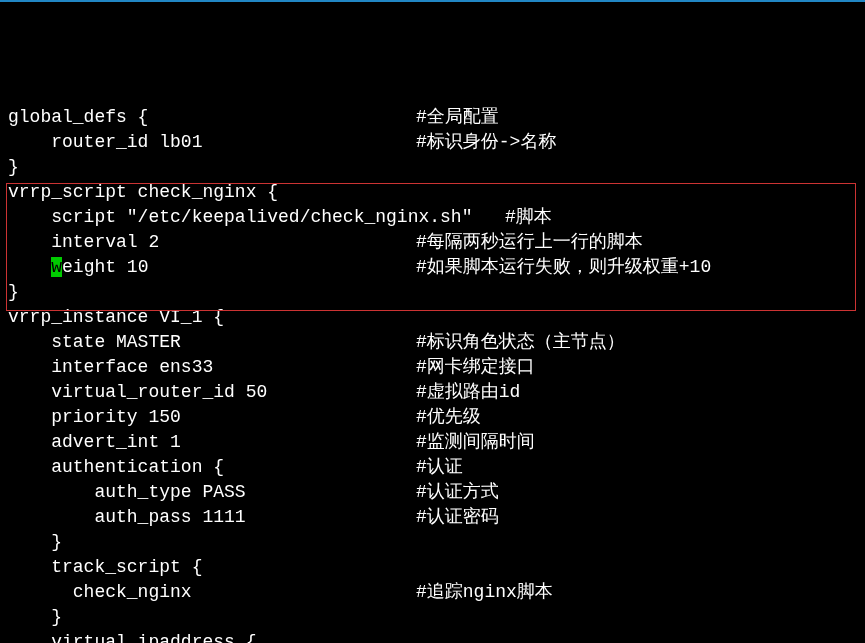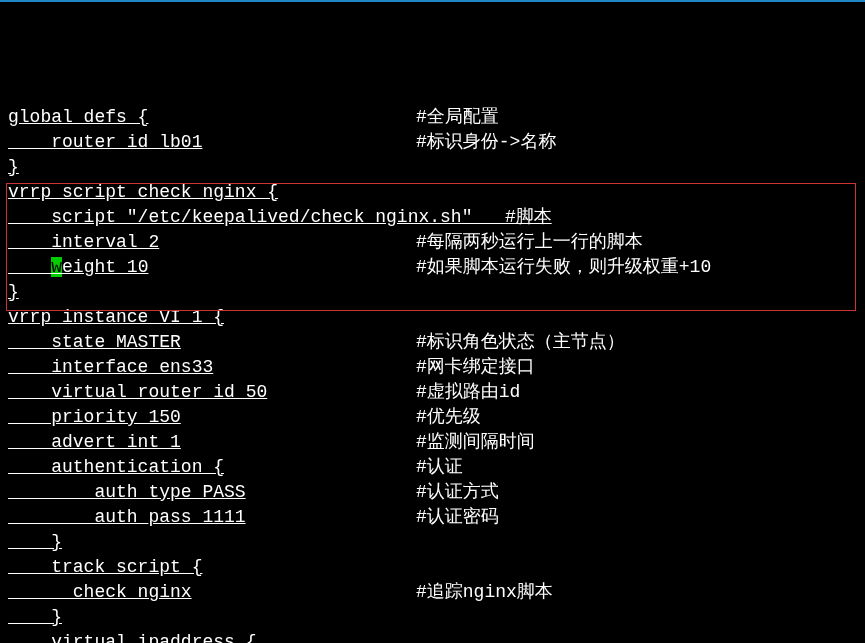--- a/index.html
+++ b/index.html
@@ -19,21 +19,20 @@
       border-top: 2px solid #2186c4;
       white-space: pre;
     }
     .terminal {
       padding: 2px 8px;
       position: relative;
     }
     .line {
       display: block;
       height: 25px;
-      text-decoration: underline;
     }
     .highlight-box {
       position: absolute;
       border: 1px solid #cc3333;
       pointer-events: none;
     }
     .cursor {
       background: #00cc00;
       color: #000;
     }

